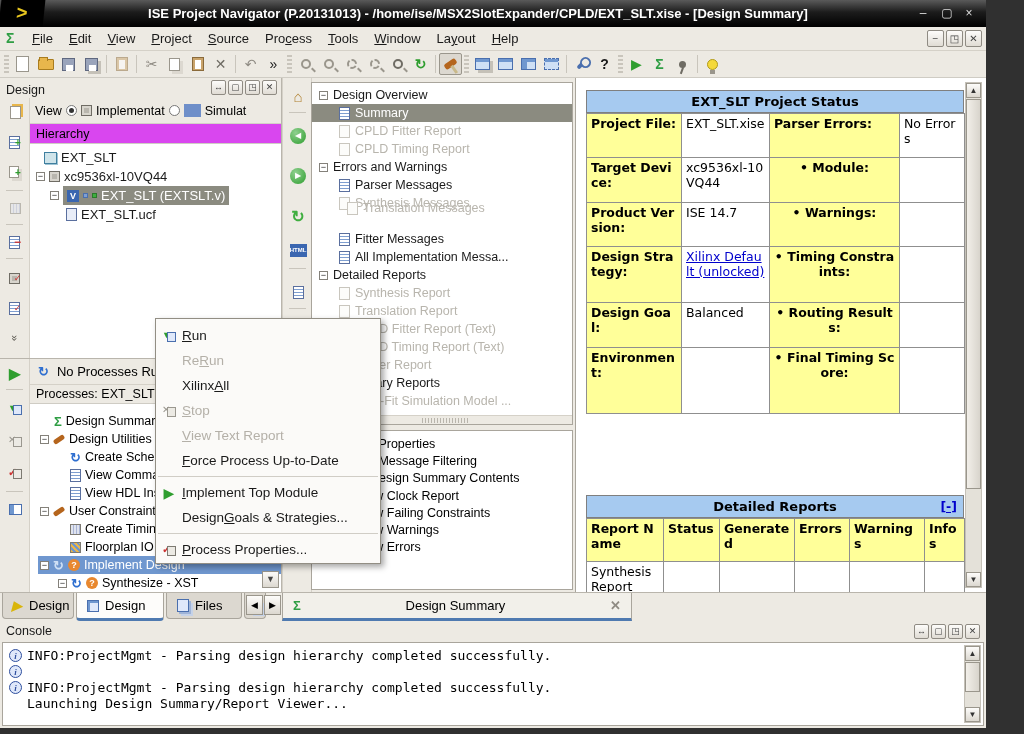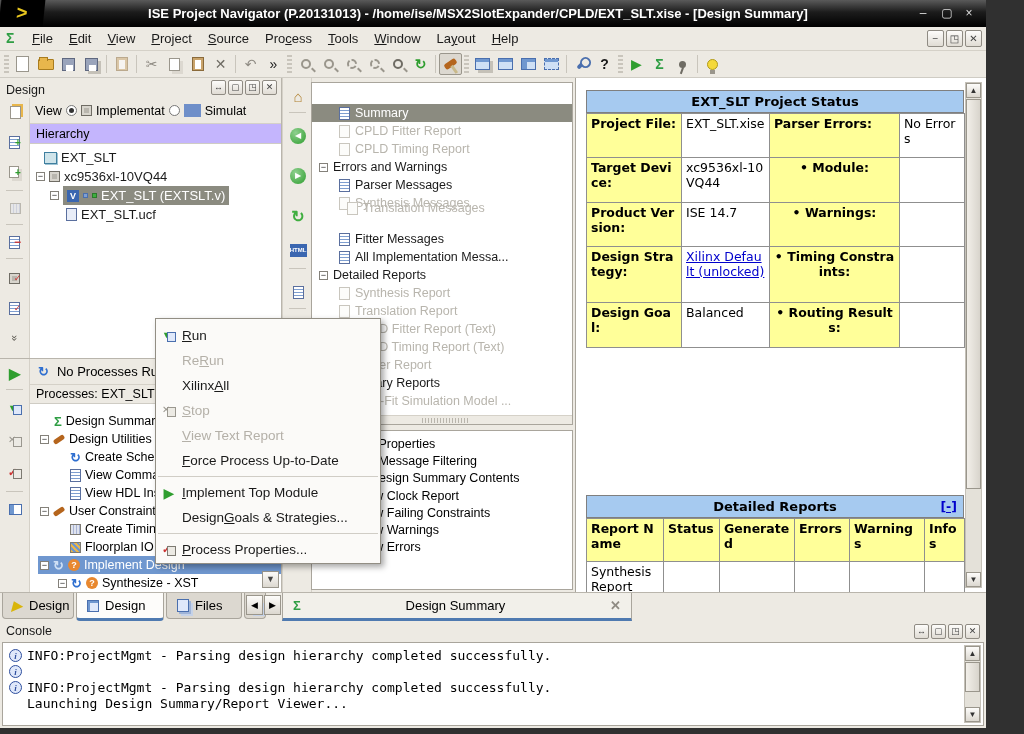--- a/index.html
+++ b/index.html
@@ -73,21 +73,21 @@
   
   .design-panel { position:absolute; left:0; top:78px; width:282px; height:280px; background:#EDEAE3;
     border-right:1px solid #b9b5ac; }
   .dp-title { position:absolute; left:0; top:0; width:100%; height:20px; padding:2px 4px 0 6px; }
   .dp-title .wbtns { position:absolute; right:4px; top:2px; }
   .strip { position:absolute; left:0; width:30px; background:#EDEAE3; border-right:1px solid #d5d1c8; }
   .strip .sit { position:absolute; left:5px; width:20px; height:20px; display:flex; align-items:center; justify-content:center; }
   .strip .ssep { position:absolute; left:6px; width:17px; height:1px; background:#c9c5bc; }
   .view-row { position:absolute; left:30px; top:20px; right:0; height:26px; display:flex; align-items:center;
     gap:4px; padding-left:5px; font-size:12.5px; overflow:hidden; white-space:nowrap; border-bottom:1px solid #d5d1c8; }
-  .hier-head { position:absolute; left:30px; top:46px; right:0; height:20px; background:#c4b5fd;
+  .hier-head { position:absolute; left:30px; top:46px; right:0; height:20px; background:#d946ef;
     border-bottom:1px solid #cfccc4; font-size:12.5px; padding:3px 0 0 6px; }
   .dp-tree { position:absolute; left:30px; top:66px; right:0; bottom:0; background:#fff; overflow:hidden; }
   .trow { position:absolute; height:19px; display:flex; align-items:center; gap:4px; font-size:13px;
     color:#1a1a1a; white-space:nowrap; }
   .sel-gray { background:#8b8b80; color:#fff; padding:0 4px; display:flex; align-items:center; gap:4px; height:19px; }
 
   
   .proc-panel { position:absolute; left:0; top:358px; width:282px; height:234px; background:#EDEAE3;
     border-top:1px solid #b9b5ac; border-right:1px solid #b9b5ac; }
   .proc-status { position:absolute; left:30px; top:0; right:0; height:26px; display:flex; align-items:center;
@@ -524,20 +524,25 @@
       <span class="sit" style="top:204px">
           <span class="ic-doc-blue"></span>
         </span>
       <span class="ssep" style="top:230px"></span>
       <span class="sit" style="top:240px">
           <span class="ic-binoc">∞</span>
         </span>
     </div>
 
     <div class="nav-tree">
+      <div class="nrow" style="top:3px;">
+          <span style="width:2px"></span>
+          <span class="ic ic-exp"></span>
+          <span>Design Overview</span>
+        </div>
       <div class="nrow selected" style="top:21px;">
           <span style="width:22px"></span>
           <span class="ic ic-doc-blue"></span>
           <span>Summary</span>
         </div>
       <div class="nrow disabled" style="top:39px;">
           <span style="width:22px"></span>
           <span class="ic ic-doc-dim"></span>
           <span>CPLD Fitter Report</span>
         </div>
@@ -687,20 +692,26 @@
           <td class="val"><span class="link">Xilinx Default (unlocked)</span></td>
           <td class="blbl">• Timing Constraints:</td>
           <td class="val"></td>
         </tr>
         <tr style="height:45px">
           <td class="lbl">Design Goal:</td>
           <td class="val">Balanced</td>
           <td class="blbl">• Routing Results:</td>
           <td class="val"></td>
         </tr>
+        <tr style="height:66px">
+          <td class="lbl">Environment:</td>
+          <td class="val"></td>
+          <td class="blbl">• Final Timing Score:</td>
+          <td class="val"></td>
+        </tr>
       </tbody>
         </table>
     </div>
 
     <div class="ptbl" style="top:417px;">
       <div class="ttitle">
         <span>Detailed Reports</span>
         <span class="collapse-link link">[-]</span>
       </div>
       <table style="width:100%">

